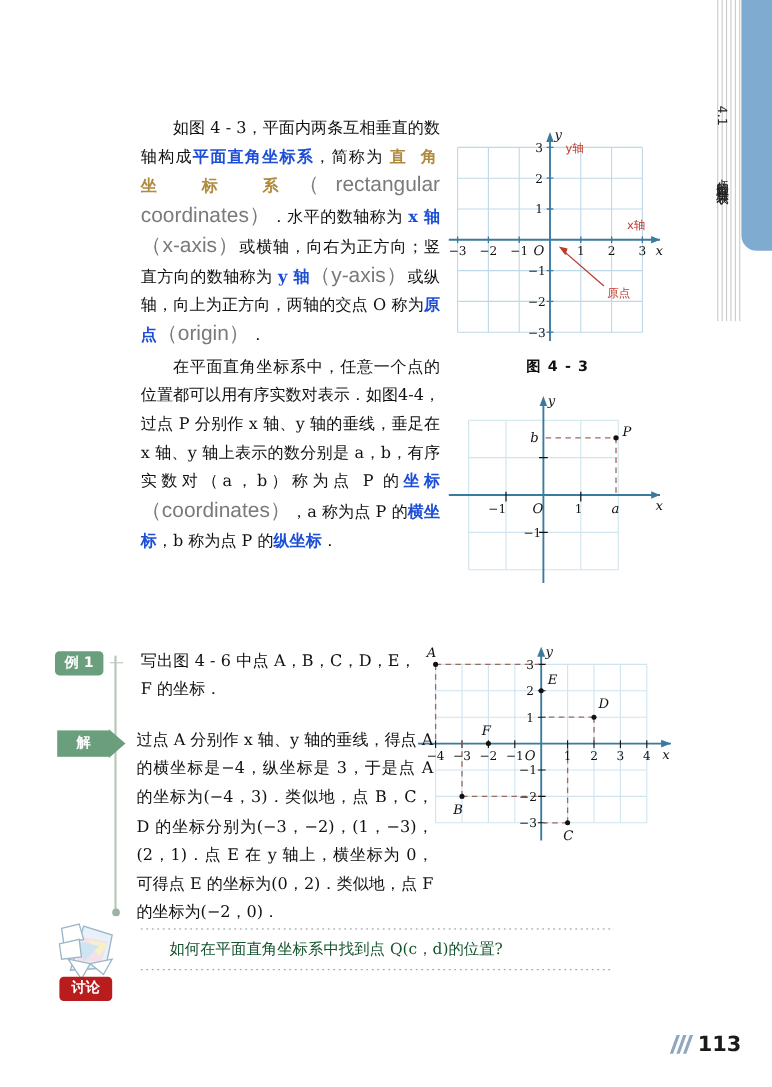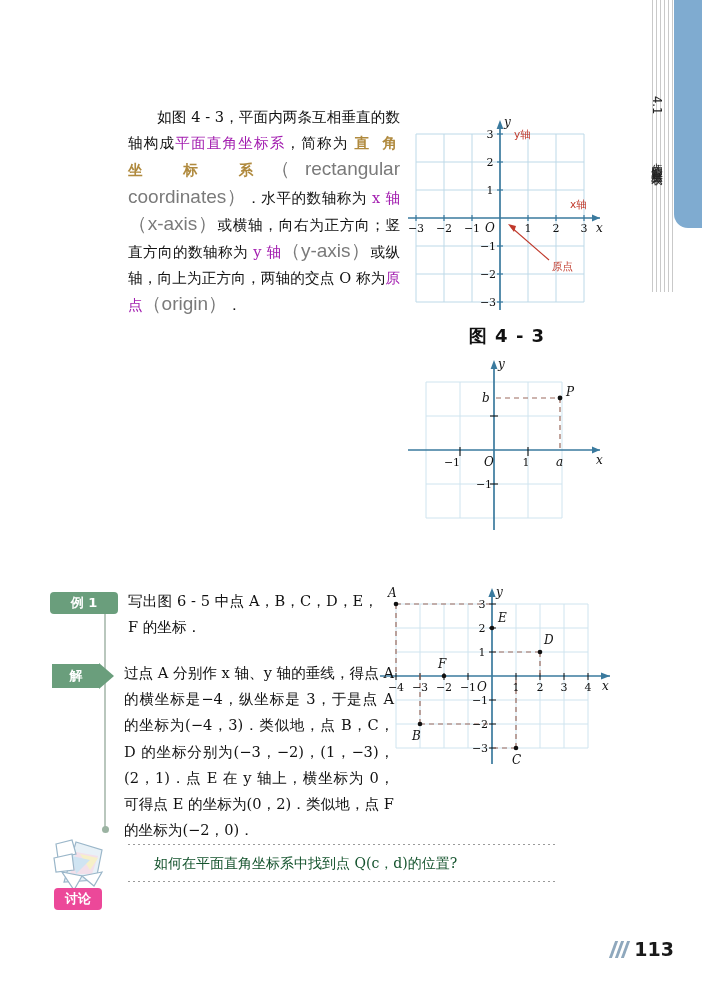--- a/index.html
+++ b/index.html
@@ -29,64 +29,64 @@
   #side-title .num{text-orientation:sideways;letter-spacing:0;}
   
   #text-col{
     position:absolute;left:128px;top:104px;width:272px;
   }
   p.body{
     margin:0 0 2px 0;font-size:14.6px;line-height:26.2px;color:#111;
     text-align:justify;text-justify:inter-ideograph;
   }
   p.body.indent{text-indent:2em;}
-  .kw{color:#a21caf;font-weight:normal;}
+  .kw{color:#1d4ed8;font-weight:bold;}
   .kw-wide{color:#b08a3e;font-weight:bold;letter-spacing:3px;}
   .en{font-size:19px;color:#7a7a7a;font-family:Liberation Sans, sans-serif;}
   
   .fig{position:absolute;}
   .figcap{
-    text-align:center;font-size:18px;font-weight:bold;color:#111;
+    text-align:center;font-size:13px;font-weight:bold;color:#111;
     font-family:"DejaVu Sans","Liberation Sans",sans-serif;letter-spacing:1px;
   }
   #fig43{left:404px;top:112px;width:206px;}
   #fig44{left:404px;top:352px;width:206px;}
   #fig45{left:372px;top:584px;width:246px;}
   
   #example-rail{
     position:absolute;left:104px;top:596px;width:2px;height:234px;background:#b9c7bd;
   }
   #example-rail:after{
     content:"";position:absolute;left:-2.5px;bottom:-3px;width:7px;height:7px;
     border-radius:50%;background:#9bb3a2;
   }
   .badge{
     position:absolute;font-family:"DejaVu Sans","Liberation Sans",sans-serif;
     font-weight:bold;color:#ffffff;font-size:13px;text-align:center;
   }
   #badge-ex{
-    left:50px;top:592px;width:68px;height:22px;line-height:22px;
+    left:50px;top:592px;width:44px;height:22px;line-height:22px;
     background:#6a9e7c;border-radius:4px;
   }
   #badge-ex-line{position:absolute;left:100px;top:602px;width:12px;height:1px;background:#b9c7bd;}
   #badge-sol{
     left:52px;top:664px;width:48px;height:24px;line-height:24px;background:#6a9e7c;
   }
   #badge-sol-arrow-bg{
     position:absolute;left:99px;top:663px;width:0;height:0;
     border-top:13px solid transparent;border-bottom:13px solid transparent;
     border-left:15px solid #6a9e7c;
   }
   #ex-text{position:absolute;left:128px;top:588px;width:250px;}
   #sol-text{position:absolute;left:124px;top:660px;width:270px;}
   
   #disc-icon{position:absolute;left:46px;top:836px;width:62px;height:56px;}
   #badge-disc{
     left:54px;top:888px;width:48px;height:22px;line-height:22px;
-    background:#ec4899;border-radius:4px;font-size:13px;
+    background:#b91c1c;border-radius:4px;font-size:13px;
   }
   #disc-box{position:absolute;left:128px;top:844px;width:430px;}
   .dots{height:1px;width:100%;
     background-image:linear-gradient(to right,#9a9a9a 0 2px,transparent 2px 5px);
     background-size:5px 1px;background-repeat:repeat-x;}
   #disc-q{font-size:14px;line-height:30px;color:#14532d;padding:3px 0 3px 26px;}
   
   #footer{position:absolute;right:28px;bottom:28px;display:flex;align-items:center;gap:7px;}
   #footer .slashes{display:flex;gap:3px;}
   #footer .slashes i{display:block;width:3px;height:17px;background:#8fa8bd;transform:skewX(-20deg);}
@@ -107,20 +107,21 @@
 <div id="side-title">
   <span class="num">4.1</span>
   <span style="display:inline-block;height:8px"></span>
   <span>点的位置与坐标表示</span>
 </div>
 
 <div id="text-col">
 
   <p class="body indent"><span>如图 4 - 3，平面内两条互相垂直的数轴构成</span><span class="kw">平面直角坐标系</span><span>，简称为 </span><span class="kw-wide">直 角 坐 标 系</span><span class="en kw" style="font-weight:normal">（rectangular coordinates）</span><span>．水平的数轴称为 </span><span class="kw">x 轴</span><span class="en">（x‑axis）</span><span>或横轴，向右为正方向；竖直方向的数轴称为 </span><span class="kw">y 轴</span><span class="en">（y‑axis）</span><span>或纵轴，向上为正方向，两轴的交点 O 称为</span><span class="kw">原点</span><span class="en">（origin）</span><span>．</span></p>
 
+  <p class="body indent"><span>在平面直角坐标系中，任意一个点的位置都可以用有序实数对表示．如图4‑4，过点 P 分别作 x 轴、y 轴的垂线，垂足在 x 轴、y 轴上表示的数分别是 a，b，有序实数对（a，b）称为点 P 的</span><span class="kw">坐标</span><span class="en">（coordinates）</span><span>，a 称为点 P 的</span><span class="kw">横坐标</span><span>，b 称为点 P 的</span><span class="kw">纵坐标</span><span>．</span></p>
 
 </div>
 
 <div class="fig" id="fig43">
   <svg width="206" height="208" viewBox="0 0 206 208">
     <g stroke="#bdd9e8" stroke-width="1">
       <line x1="12" y1="22" x2="180" y2="22"></line>
       <line x1="12" y1="50" x2="180" y2="50"></line>
       <line x1="12" y1="78" x2="180" y2="78"></line>
       <line x1="12" y1="134" x2="180" y2="134"></line>
@@ -310,21 +311,21 @@
   </svg>
 </div>
 
 <div id="example-rail"></div>
 <div id="badge-ex-line"></div>
 <div class="badge" id="badge-ex">例 1</div>
 <div id="badge-sol-arrow-bg"></div>
 <div class="badge" id="badge-sol">解</div>
 
 <div id="ex-text">
-  <p class="body">写出图 6 - 5 中点 A，B，C，D，E，F 的坐标．</p>
+  <p class="body">写出图 4 - 6 中点 A，B，C，D，E，F 的坐标．</p>
 </div>
 <div id="sol-text">
   <p class="body">过点 A 分别作 x 轴、y 轴的垂线，得点 A 的横坐标是−4，纵坐标是 3，于是点 A 的坐标为(−4，3)．类似地，点 B，C，D 的坐标分别为(−3，−2)，(1，−3)，(2，1)．点 E 在 y 轴上，横坐标为 0，可得点 E 的坐标为(0，2)．类似地，点 F 的坐标为(−2，0)．</p>
 </div>
 
 <svg id="disc-icon" viewBox="0 0 62 56">
   <polygon points="30,6 56,14 50,44 18,46" fill="#e8f1f7" stroke="#9ab6c9" stroke-width="1.2"></polygon>
   <polygon points="30,16 52,20 46,38 24,38" fill="#f3e0ea"></polygon>
   <polygon points="34,18 52,22 44,34" fill="#f6f0c8"></polygon>
   <polygon points="26,20 44,24 30,38" fill="#cfe4f2"></polygon>

